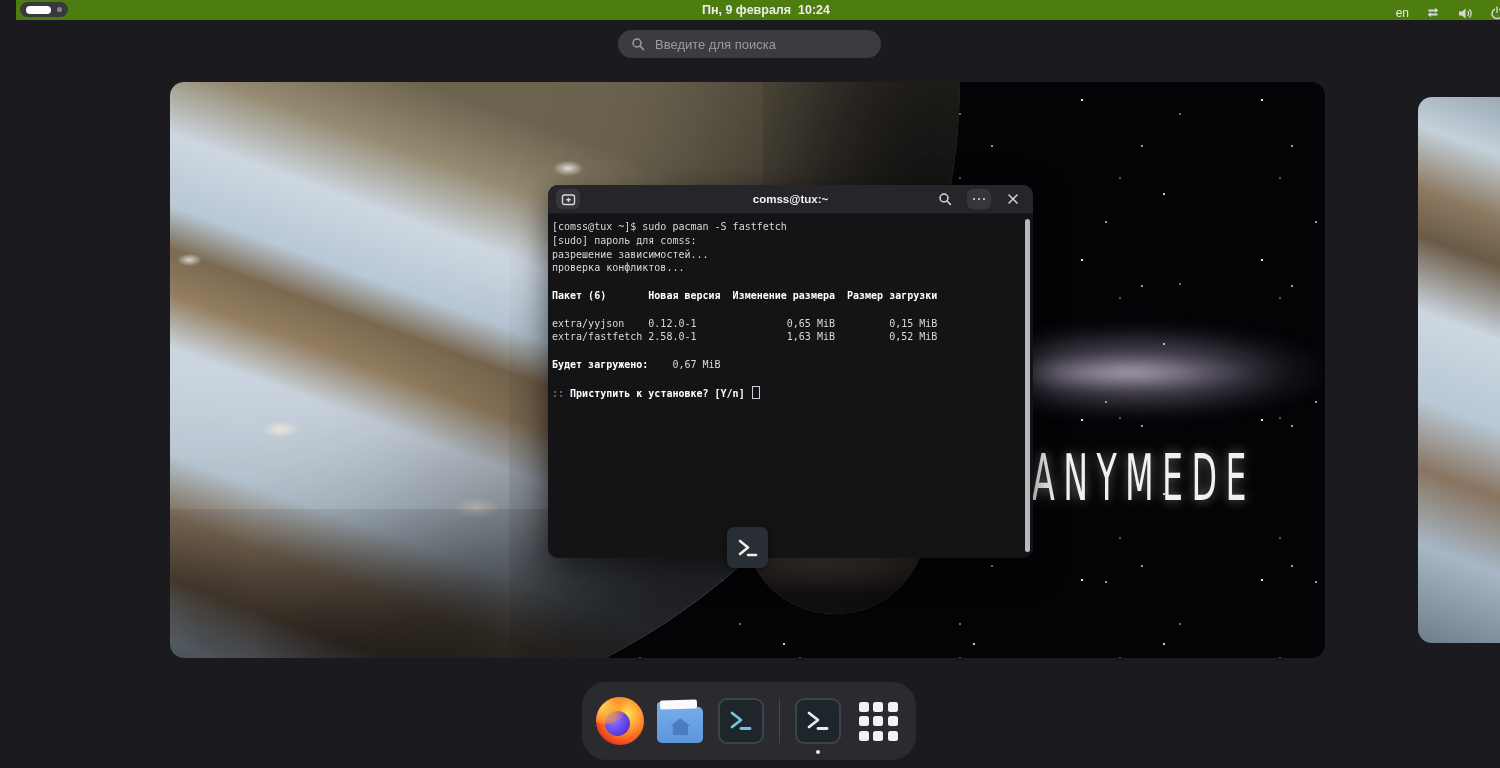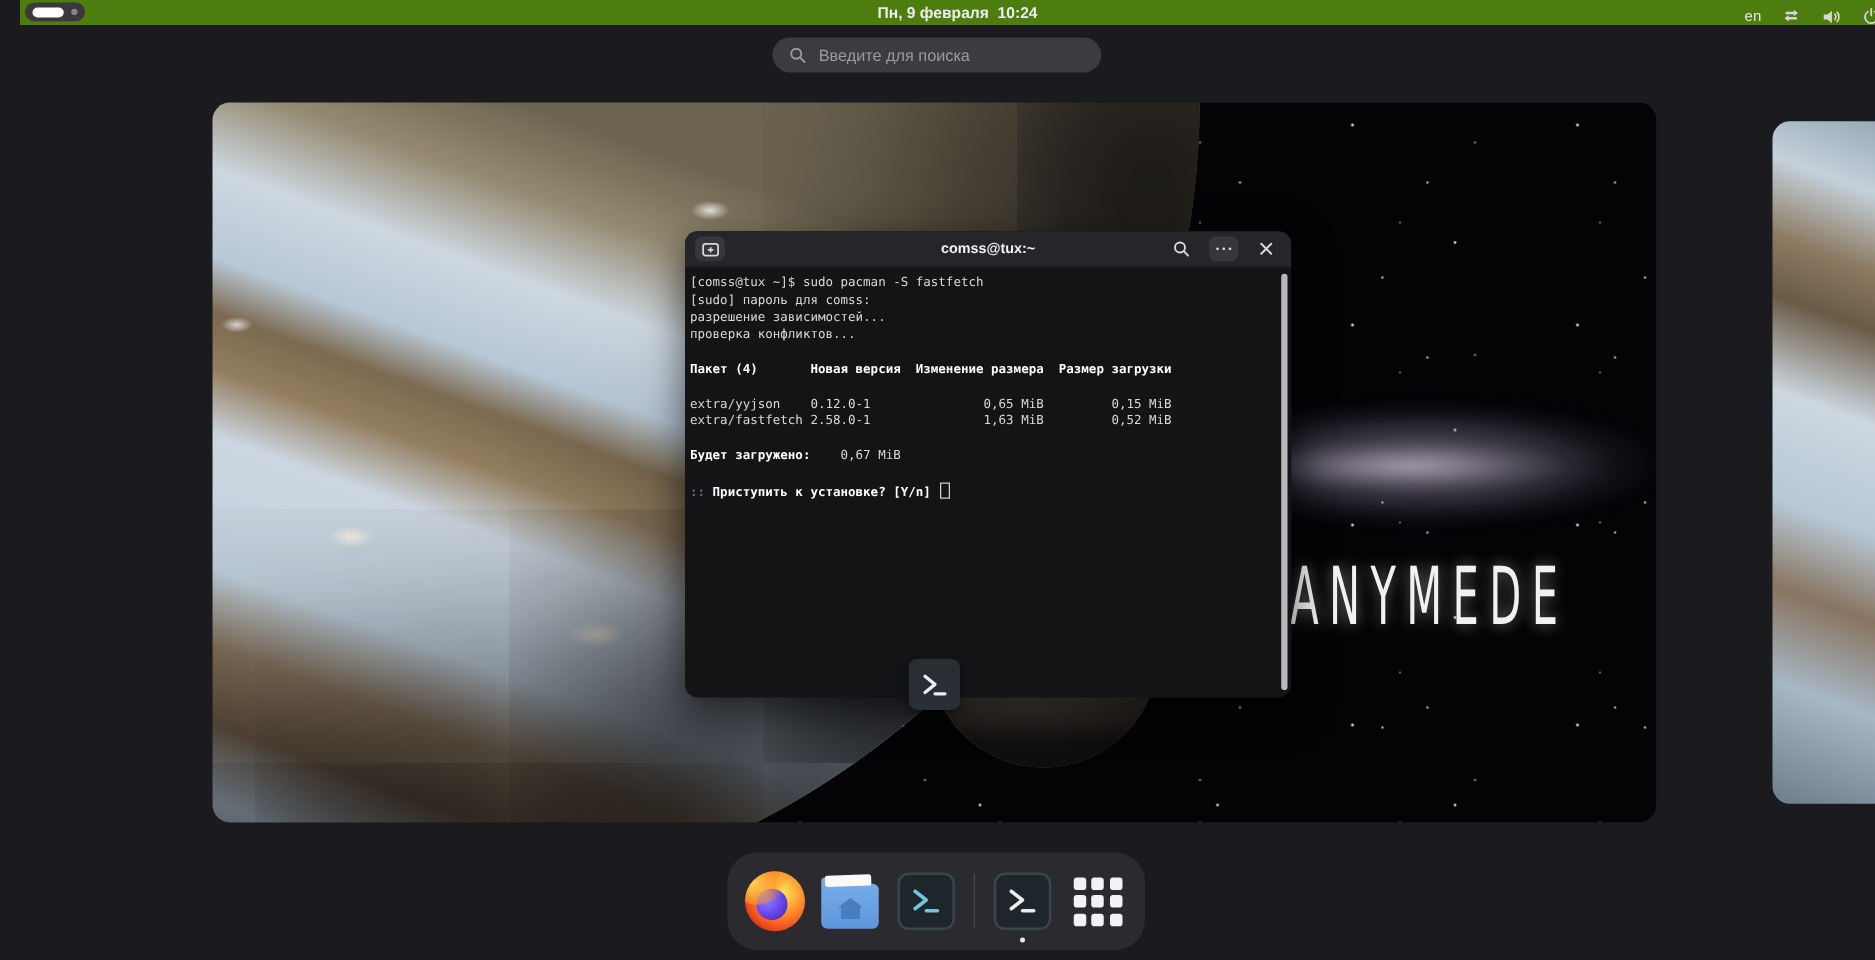--- a/index.html
+++ b/index.html
@@ -193,21 +193,21 @@
           </svg>
         </div>
       </div>
     </div>
     <div class="t-body">
       <div class="tline">[comss@tux ~]$ sudo pacman -S fastfetch</div>
       <div class="tline">[sudo] пароль для comss:</div>
       <div class="tline">разрешение зависимостей...</div>
       <div class="tline">проверка конфликтов...</div>
       <div class="tline"></div>
-      <div class="tline b">Пакет (4)       Новая версия  Изменение размера  Размер загрузки</div>
+      <div class="tline b">Пакет (6)       Новая версия  Изменение размера  Размер загрузки</div>
       <div class="tline"></div>
       <div class="tline">extra/yyjson    0.12.0-1               0,65 MiB         0,15 MiB</div>
       <div class="tline">extra/fastfetch 2.58.0-1               1,63 MiB         0,52 MiB</div>
       <div class="tline"></div>
       <div class="tline"><span class="b">Будет загружено:</span><span>    0,67 MiB</span></div>
       <div class="tline"></div>
       <div class="tline"><span class="dim">::</span><span class="b"> Приступить к установке? [Y/n] </span><span class="cursor"></span></div>
     </div>
     <div class="t-scroll"></div>
   </div>

